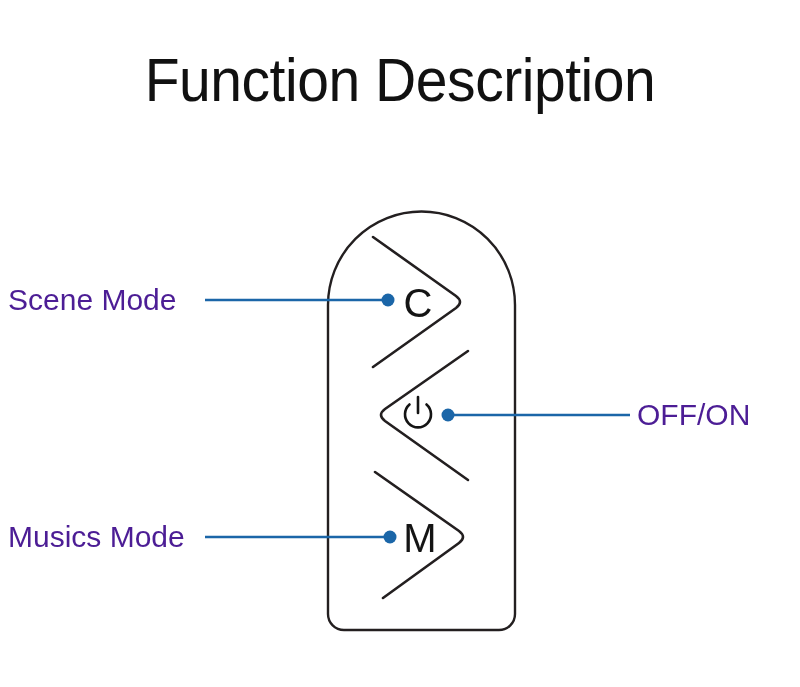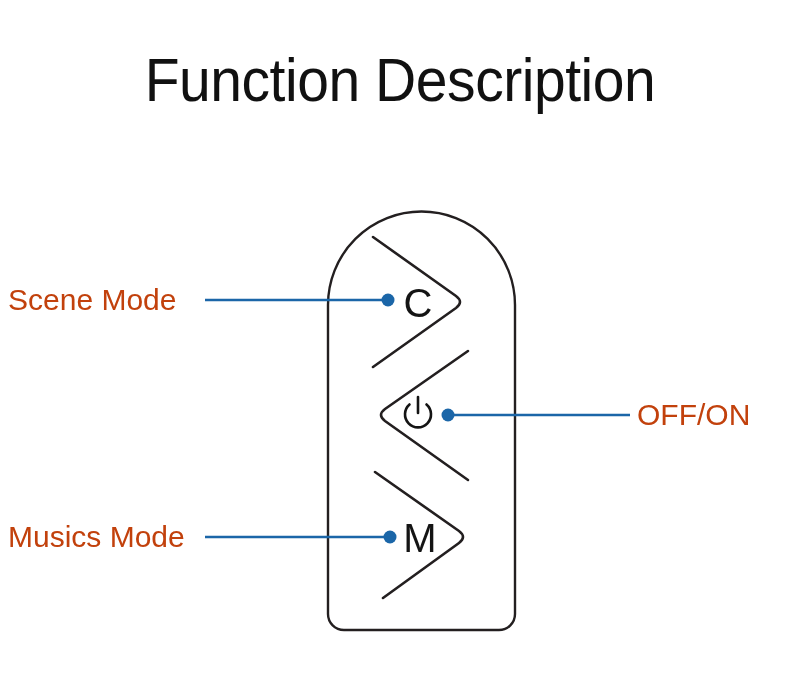--- a/index.html
+++ b/index.html
@@ -31,21 +31,21 @@
     letter-spacing: -0.5px;
     transform: scaleX(0.92);
     transform-origin: 50% 50%;
     white-space: nowrap;
   }
   .callout-label {
     position: absolute;
     font-family: "Liberation Sans", sans-serif;
     font-size: 30px;
     font-weight: 400;
-    color: #c2410c;
+    color: #4c1d95;
     line-height: 34px;
     white-space: nowrap;
   }
   #label-scene-mode {
     left: 8px;
     top: 283px;
   }
   #label-musics-mode {
     left: 8px;
     top: 520px;

